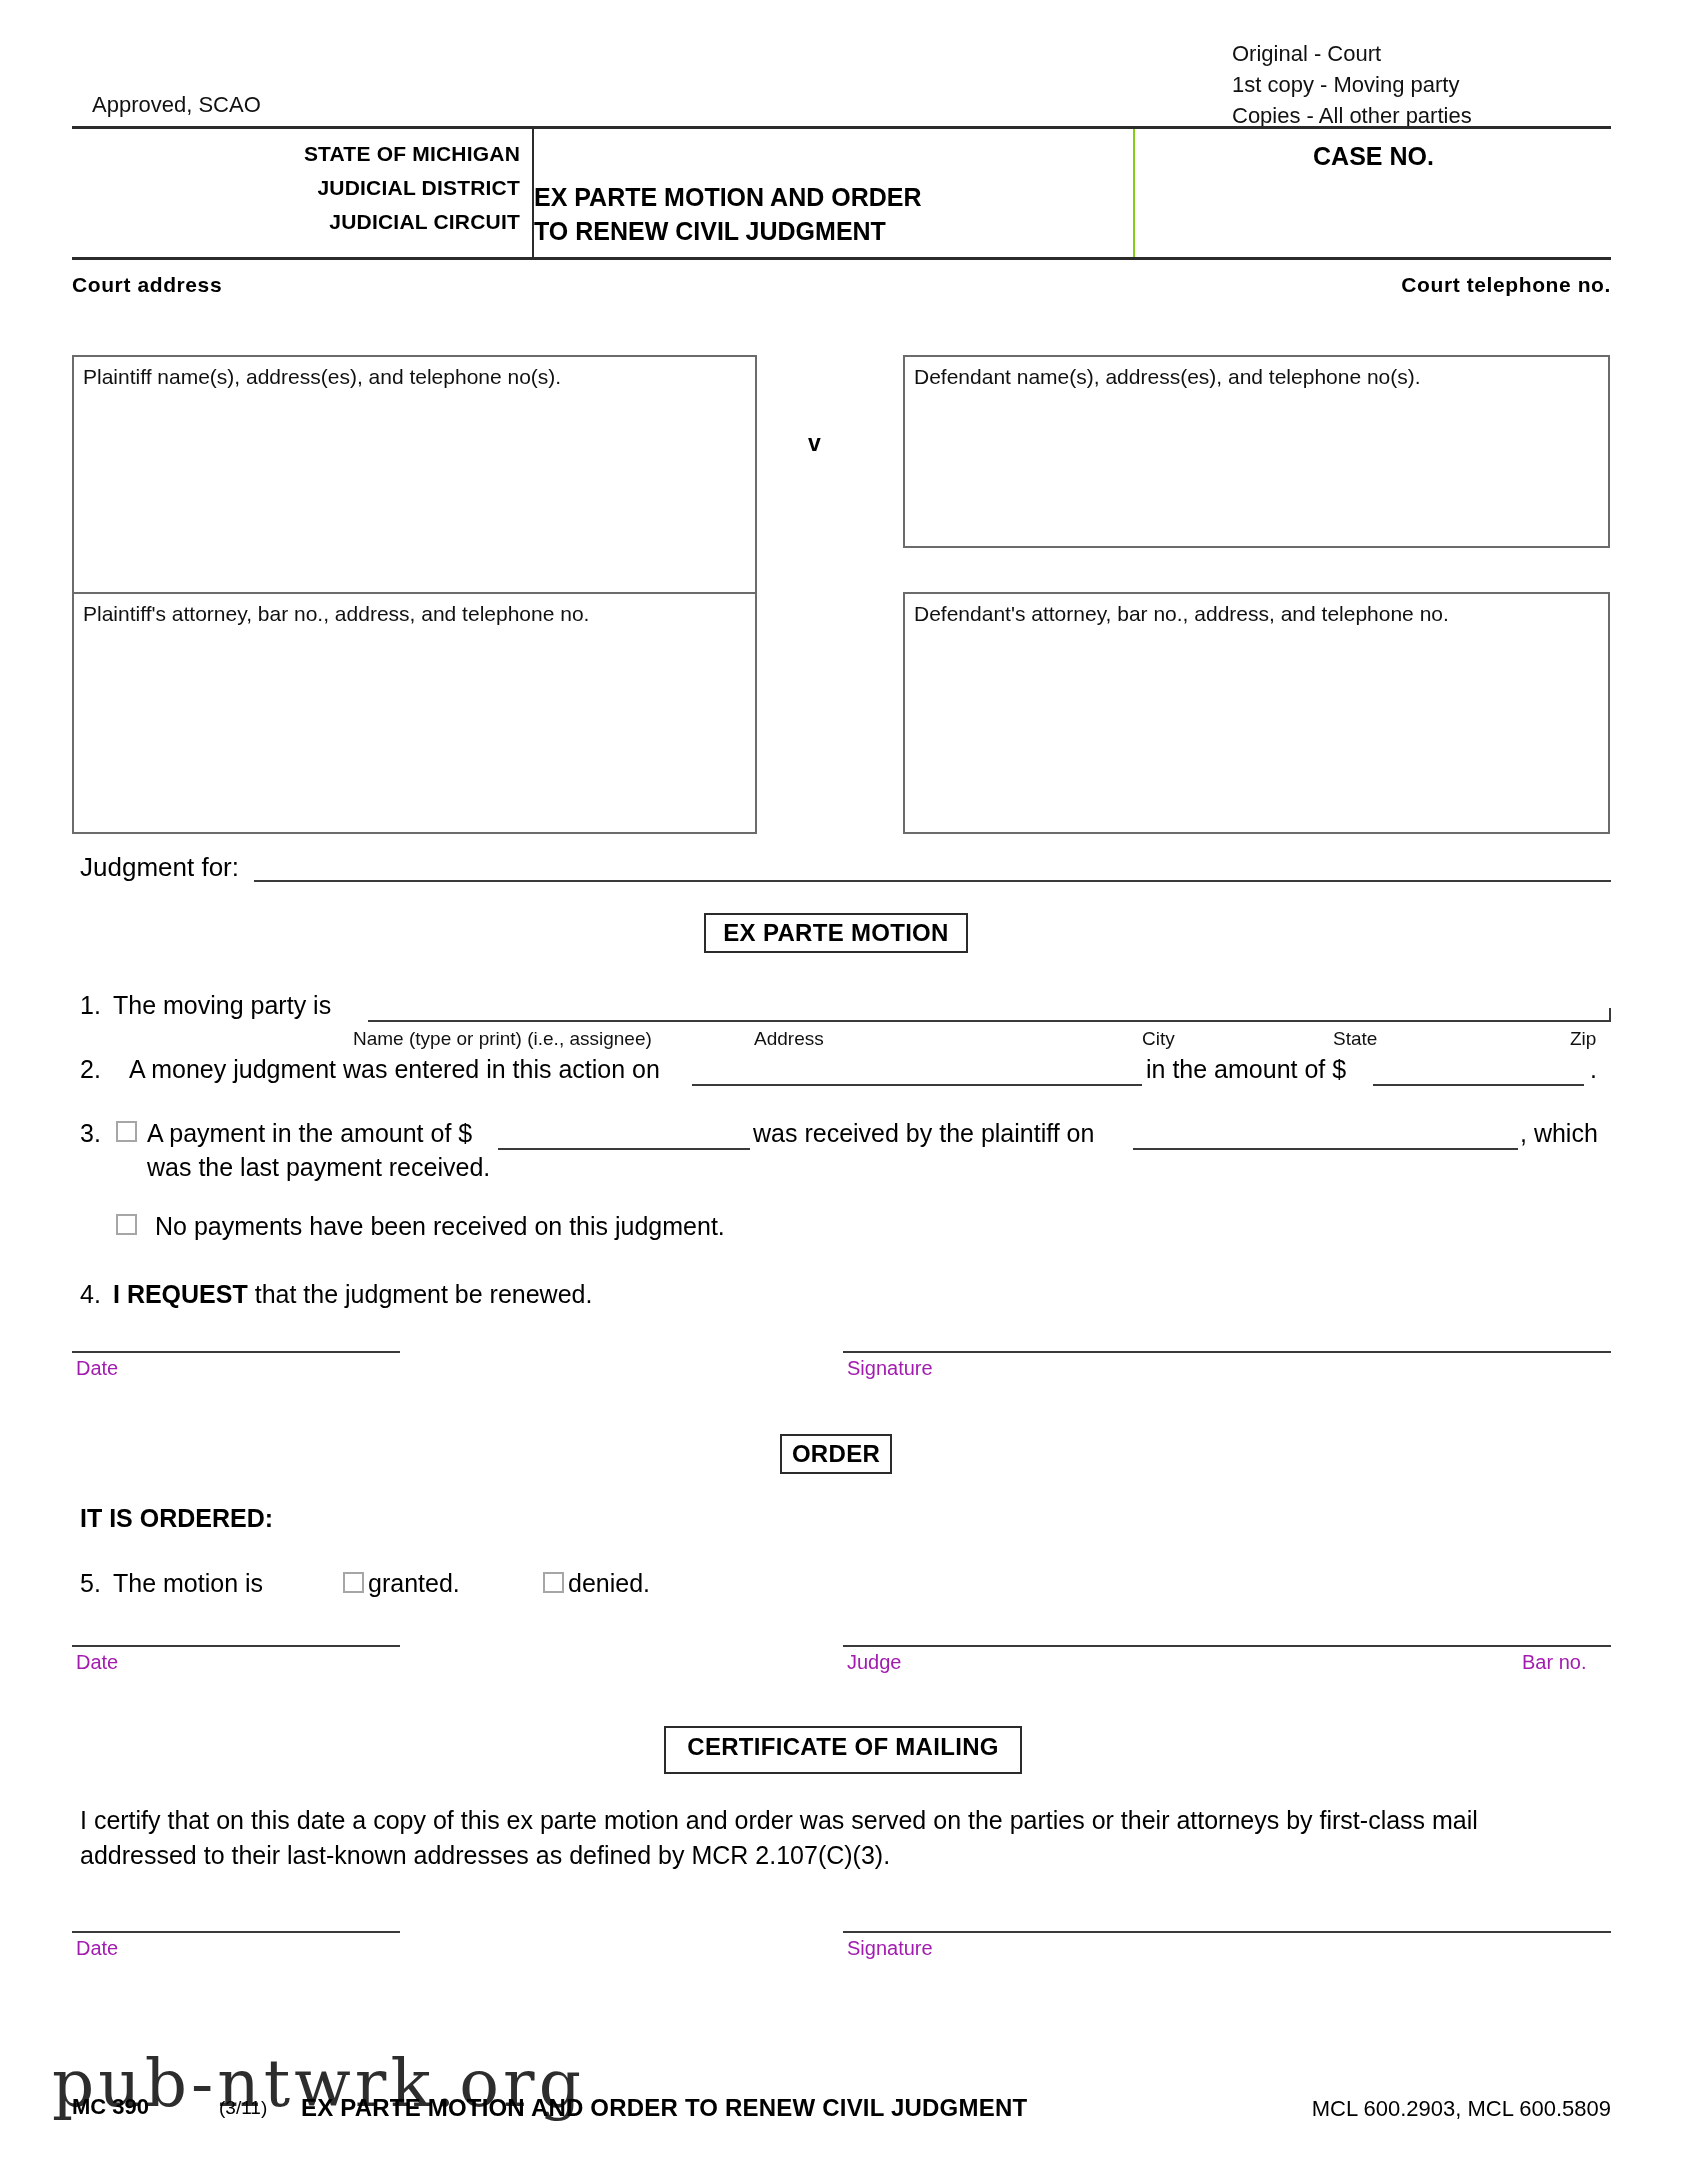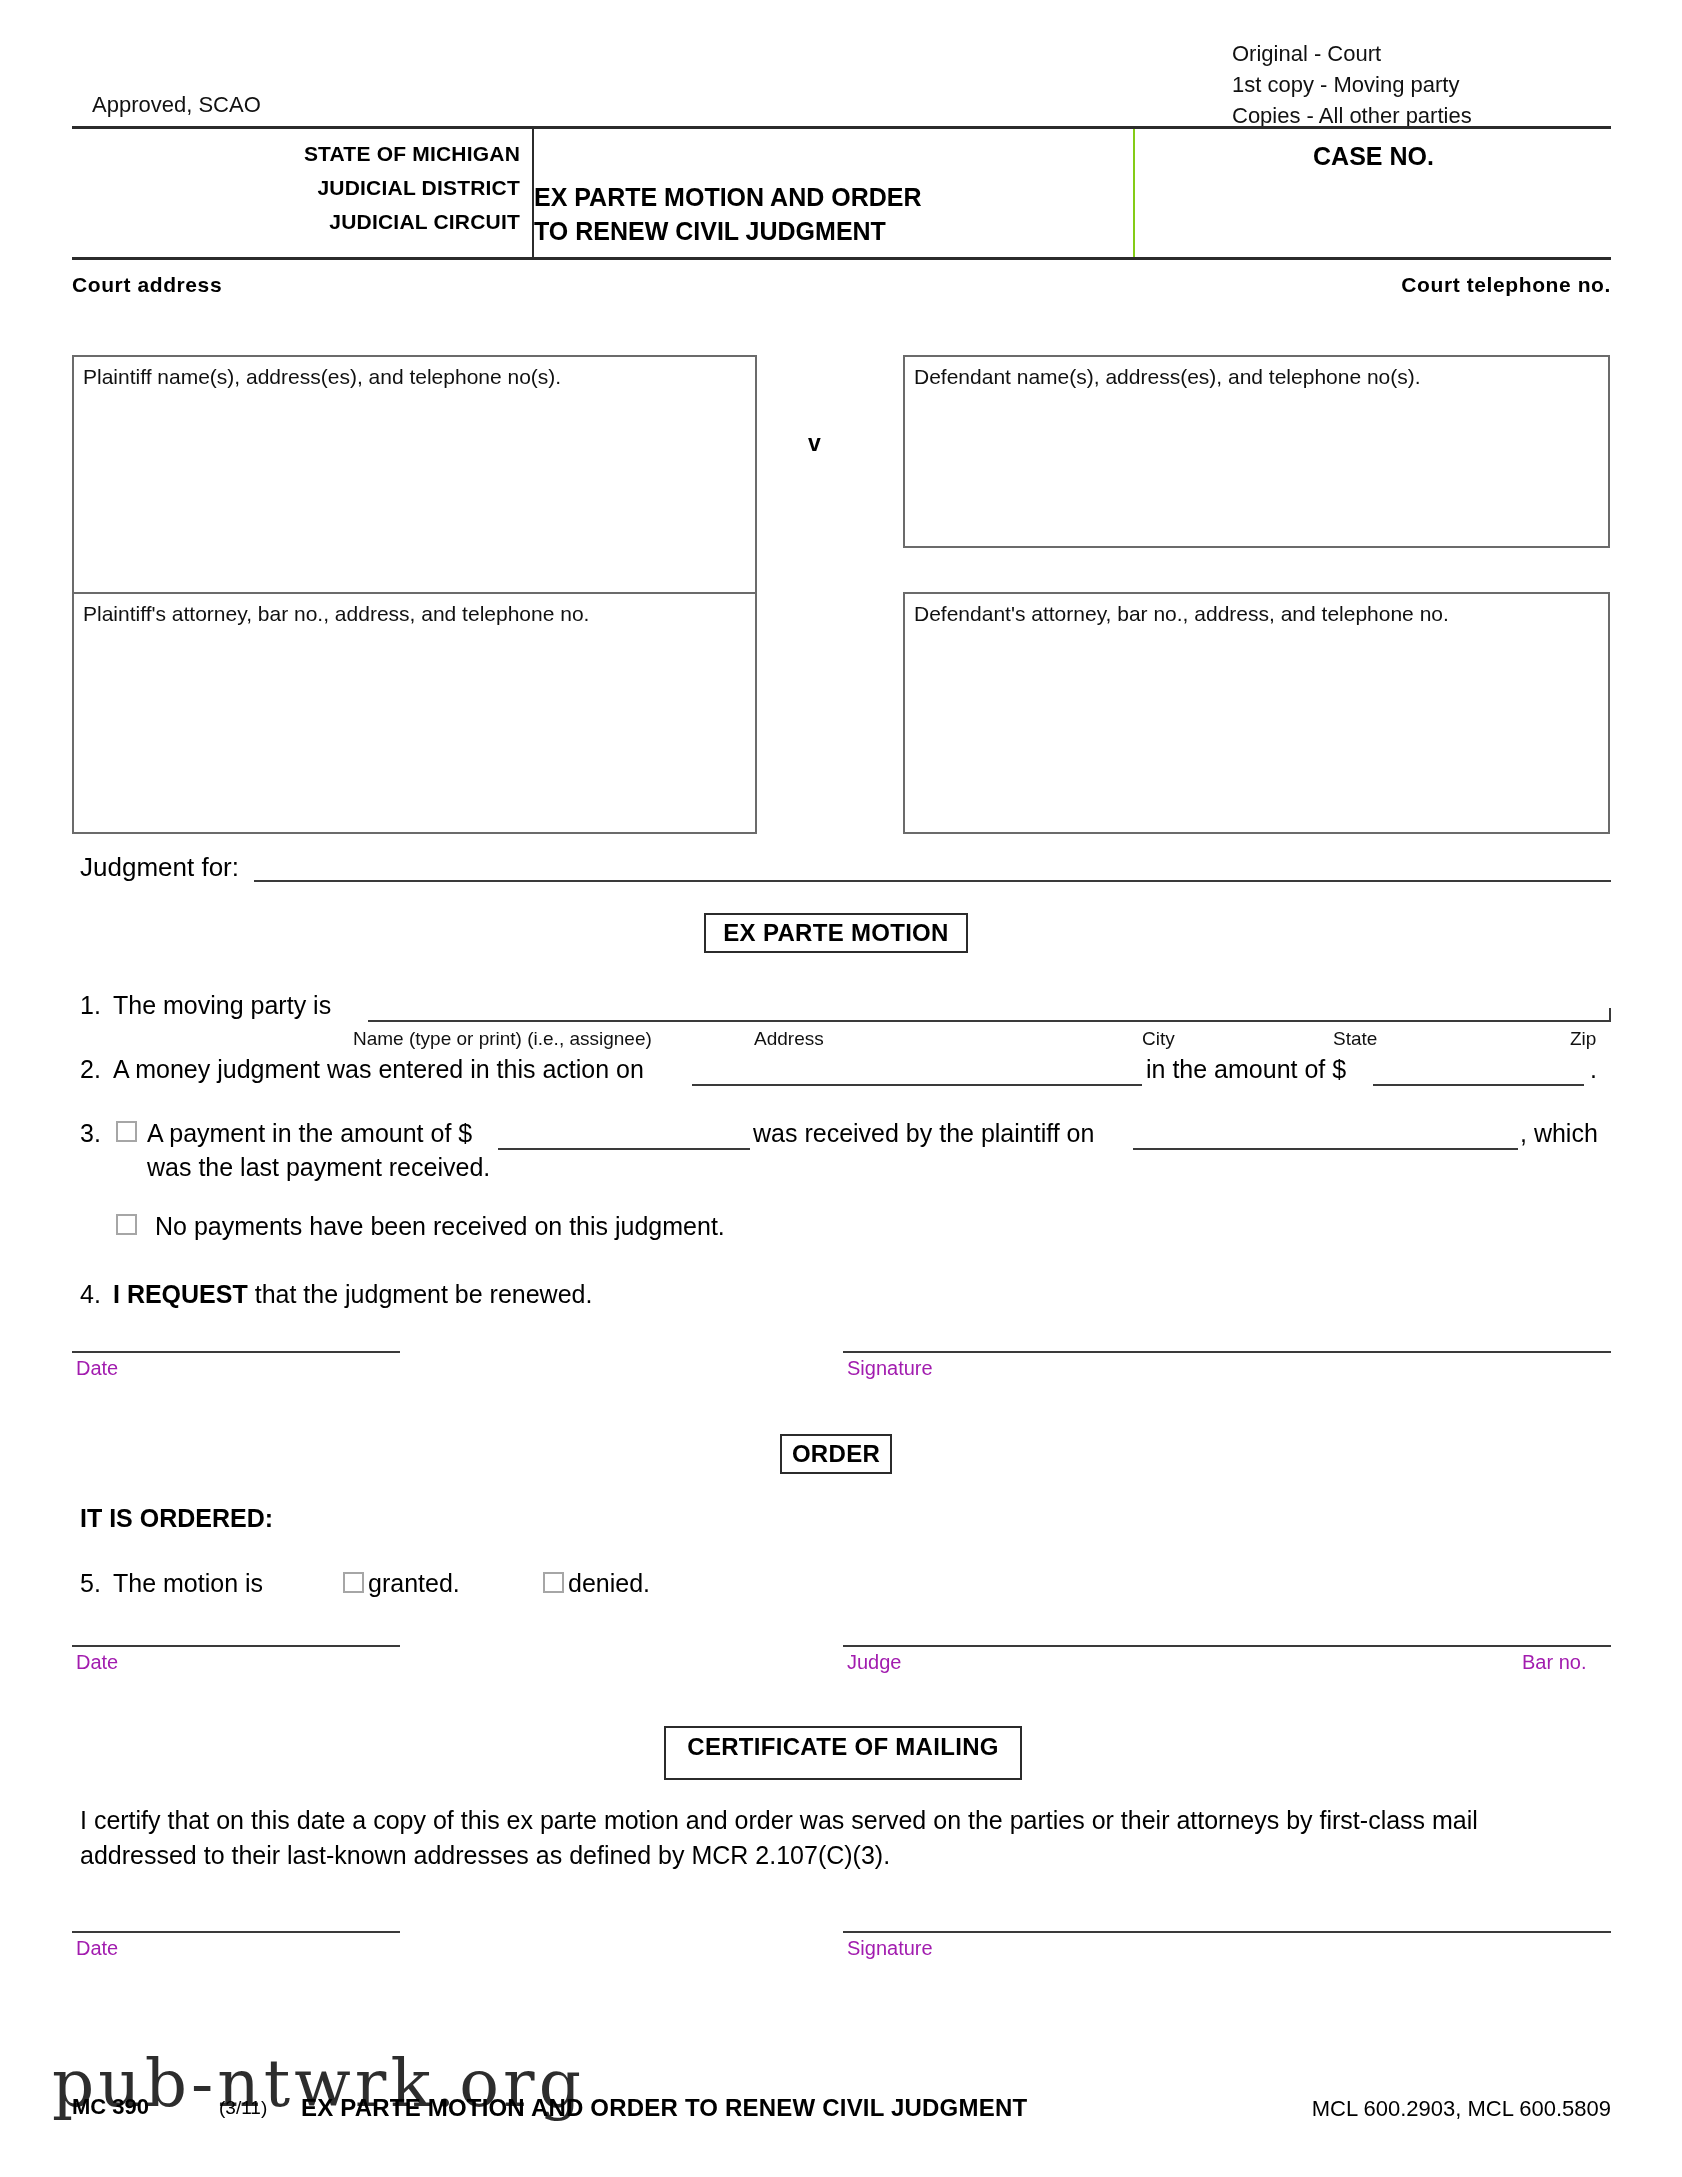--- a/index.html
+++ b/index.html
@@ -141,21 +141,21 @@
   }
   #sec-motion {
     left: 704px; top: 913px; width: 264px; height: 40px;
     font-size: 24px; line-height: 36px; letter-spacing: 0.3px;
   }
   #sec-order {
     left: 780px; top: 1434px; width: 112px; height: 40px;
     font-size: 24px; line-height: 36px; letter-spacing: 0.3px;
   }
   #sec-cert {
-    left: 664px; top: 1726px; width: 358px; height: 54px;
+    left: 664px; top: 1726px; width: 358px; height: 48px;
     font-size: 24px; line-height: 38px; letter-spacing: 0.3px;
   }
 
   
   .item-num { position: absolute; font-size: 25px; }
   .item-txt { position: absolute; font-size: 25px; }
   .sub-lbl  { position: absolute; font-size: 19px; color: #111; }
 
   
   #i1-num { left: 80px;  top: 991px; }
@@ -163,21 +163,21 @@
   #i1-rule { left: 368px; top: 1020px; width: 1243px; }
   #i1-tick { left: 1609px; top: 1008px; width: 2px; height: 14px; background: #3a3a3a; }
   #i1-l1 { left: 353px;  top: 1028px; }
   #i1-l2 { left: 754px;  top: 1028px; }
   #i1-l3 { left: 1142px; top: 1028px; }
   #i1-l4 { left: 1333px; top: 1028px; }
   #i1-l5 { left: 1570px; top: 1028px; }
 
   
   #i2-num { left: 80px;  top: 1055px; }
-  #i2-txt { left: 113px; top: 1055px; }
+  #i2-txt { left: 129px; top: 1055px; }
   #i2-rule-a { left: 692px; top: 1084px; width: 450px; }
   #i2-mid { left: 1146px; top: 1055px; font-size: 25px; position: absolute; }
   #i2-rule-b { left: 1373px; top: 1084px; width: 211px; }
   #i2-period { left: 1590px; top: 1055px; font-size: 25px; position: absolute; }
 
   
   #i3-num { left: 80px;  top: 1119px; }
   .cbox {
     position: absolute;
     width: 21px; height: 21px;

